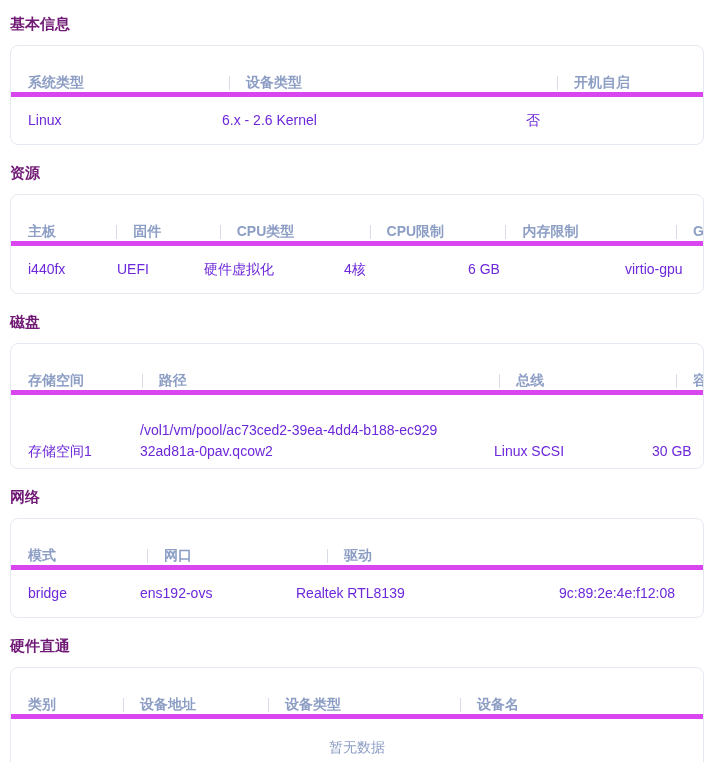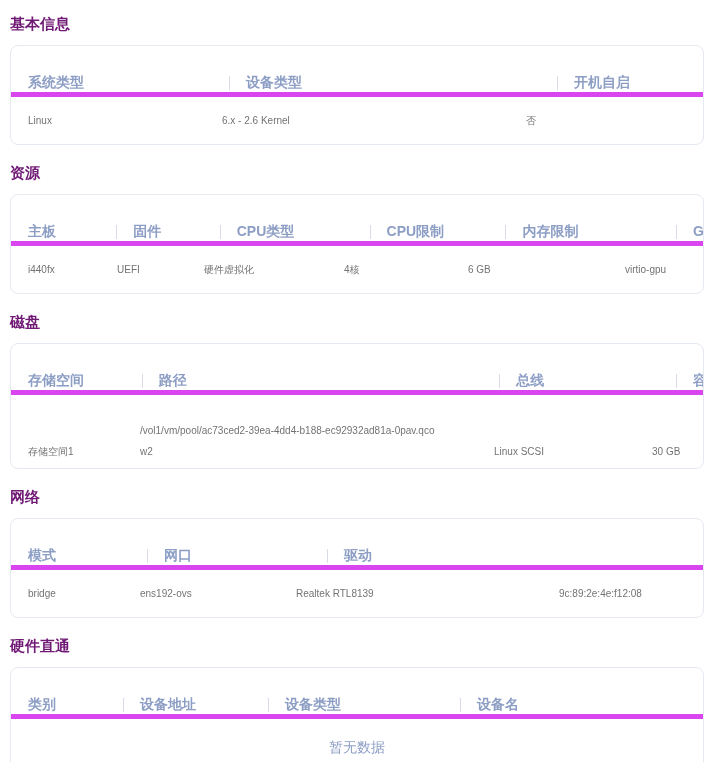--- a/index.html
+++ b/index.html
@@ -59,22 +59,22 @@
     background: #d8dce6;
   }
   .trow {
     display: flex;
     align-items: center;
     min-height: 47px;
   }
   .td {
     box-sizing: border-box;
     padding: 6px 10px 6px 17px;
-    font-size: 10px;
-    color: #737373;
+    font-size: 14px;
+    color: #6d28d9;
     line-height: 21px;
   }
   .path-text {
     display: inline-block;
     max-width: 298px;
     word-break: break-all;
   }
   .empty-row {
     display: flex;
     align-items: center;

